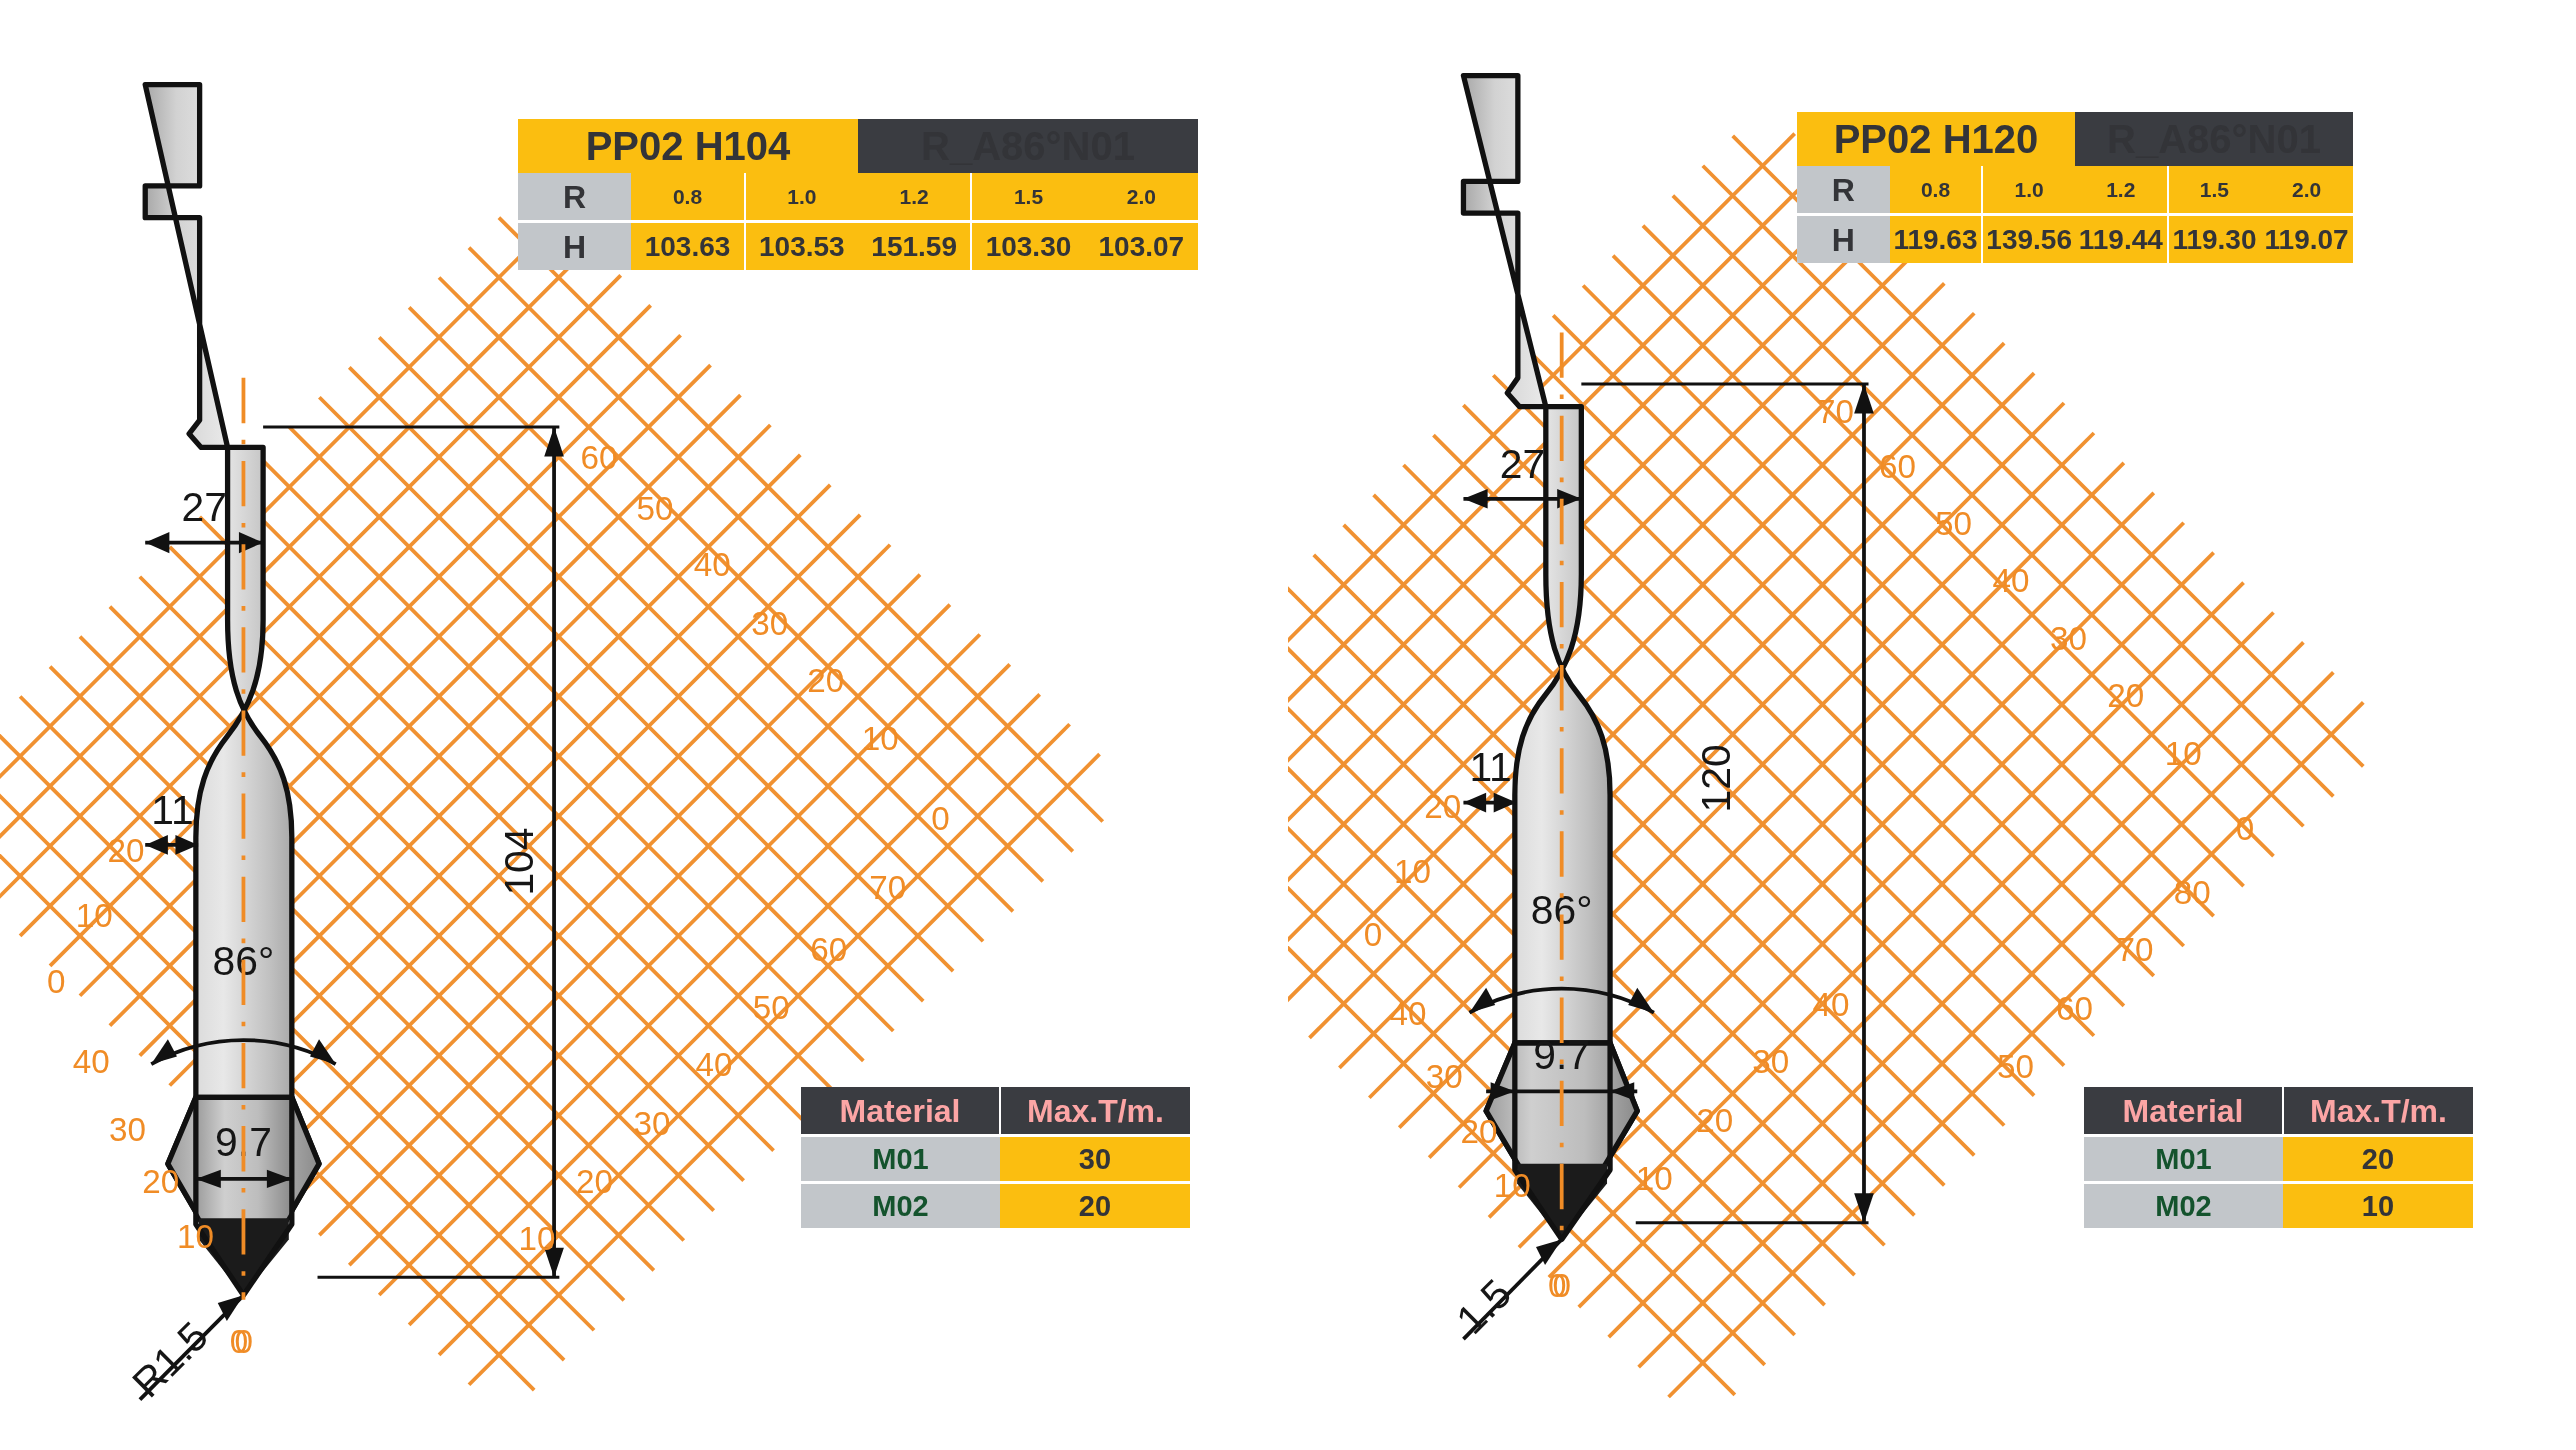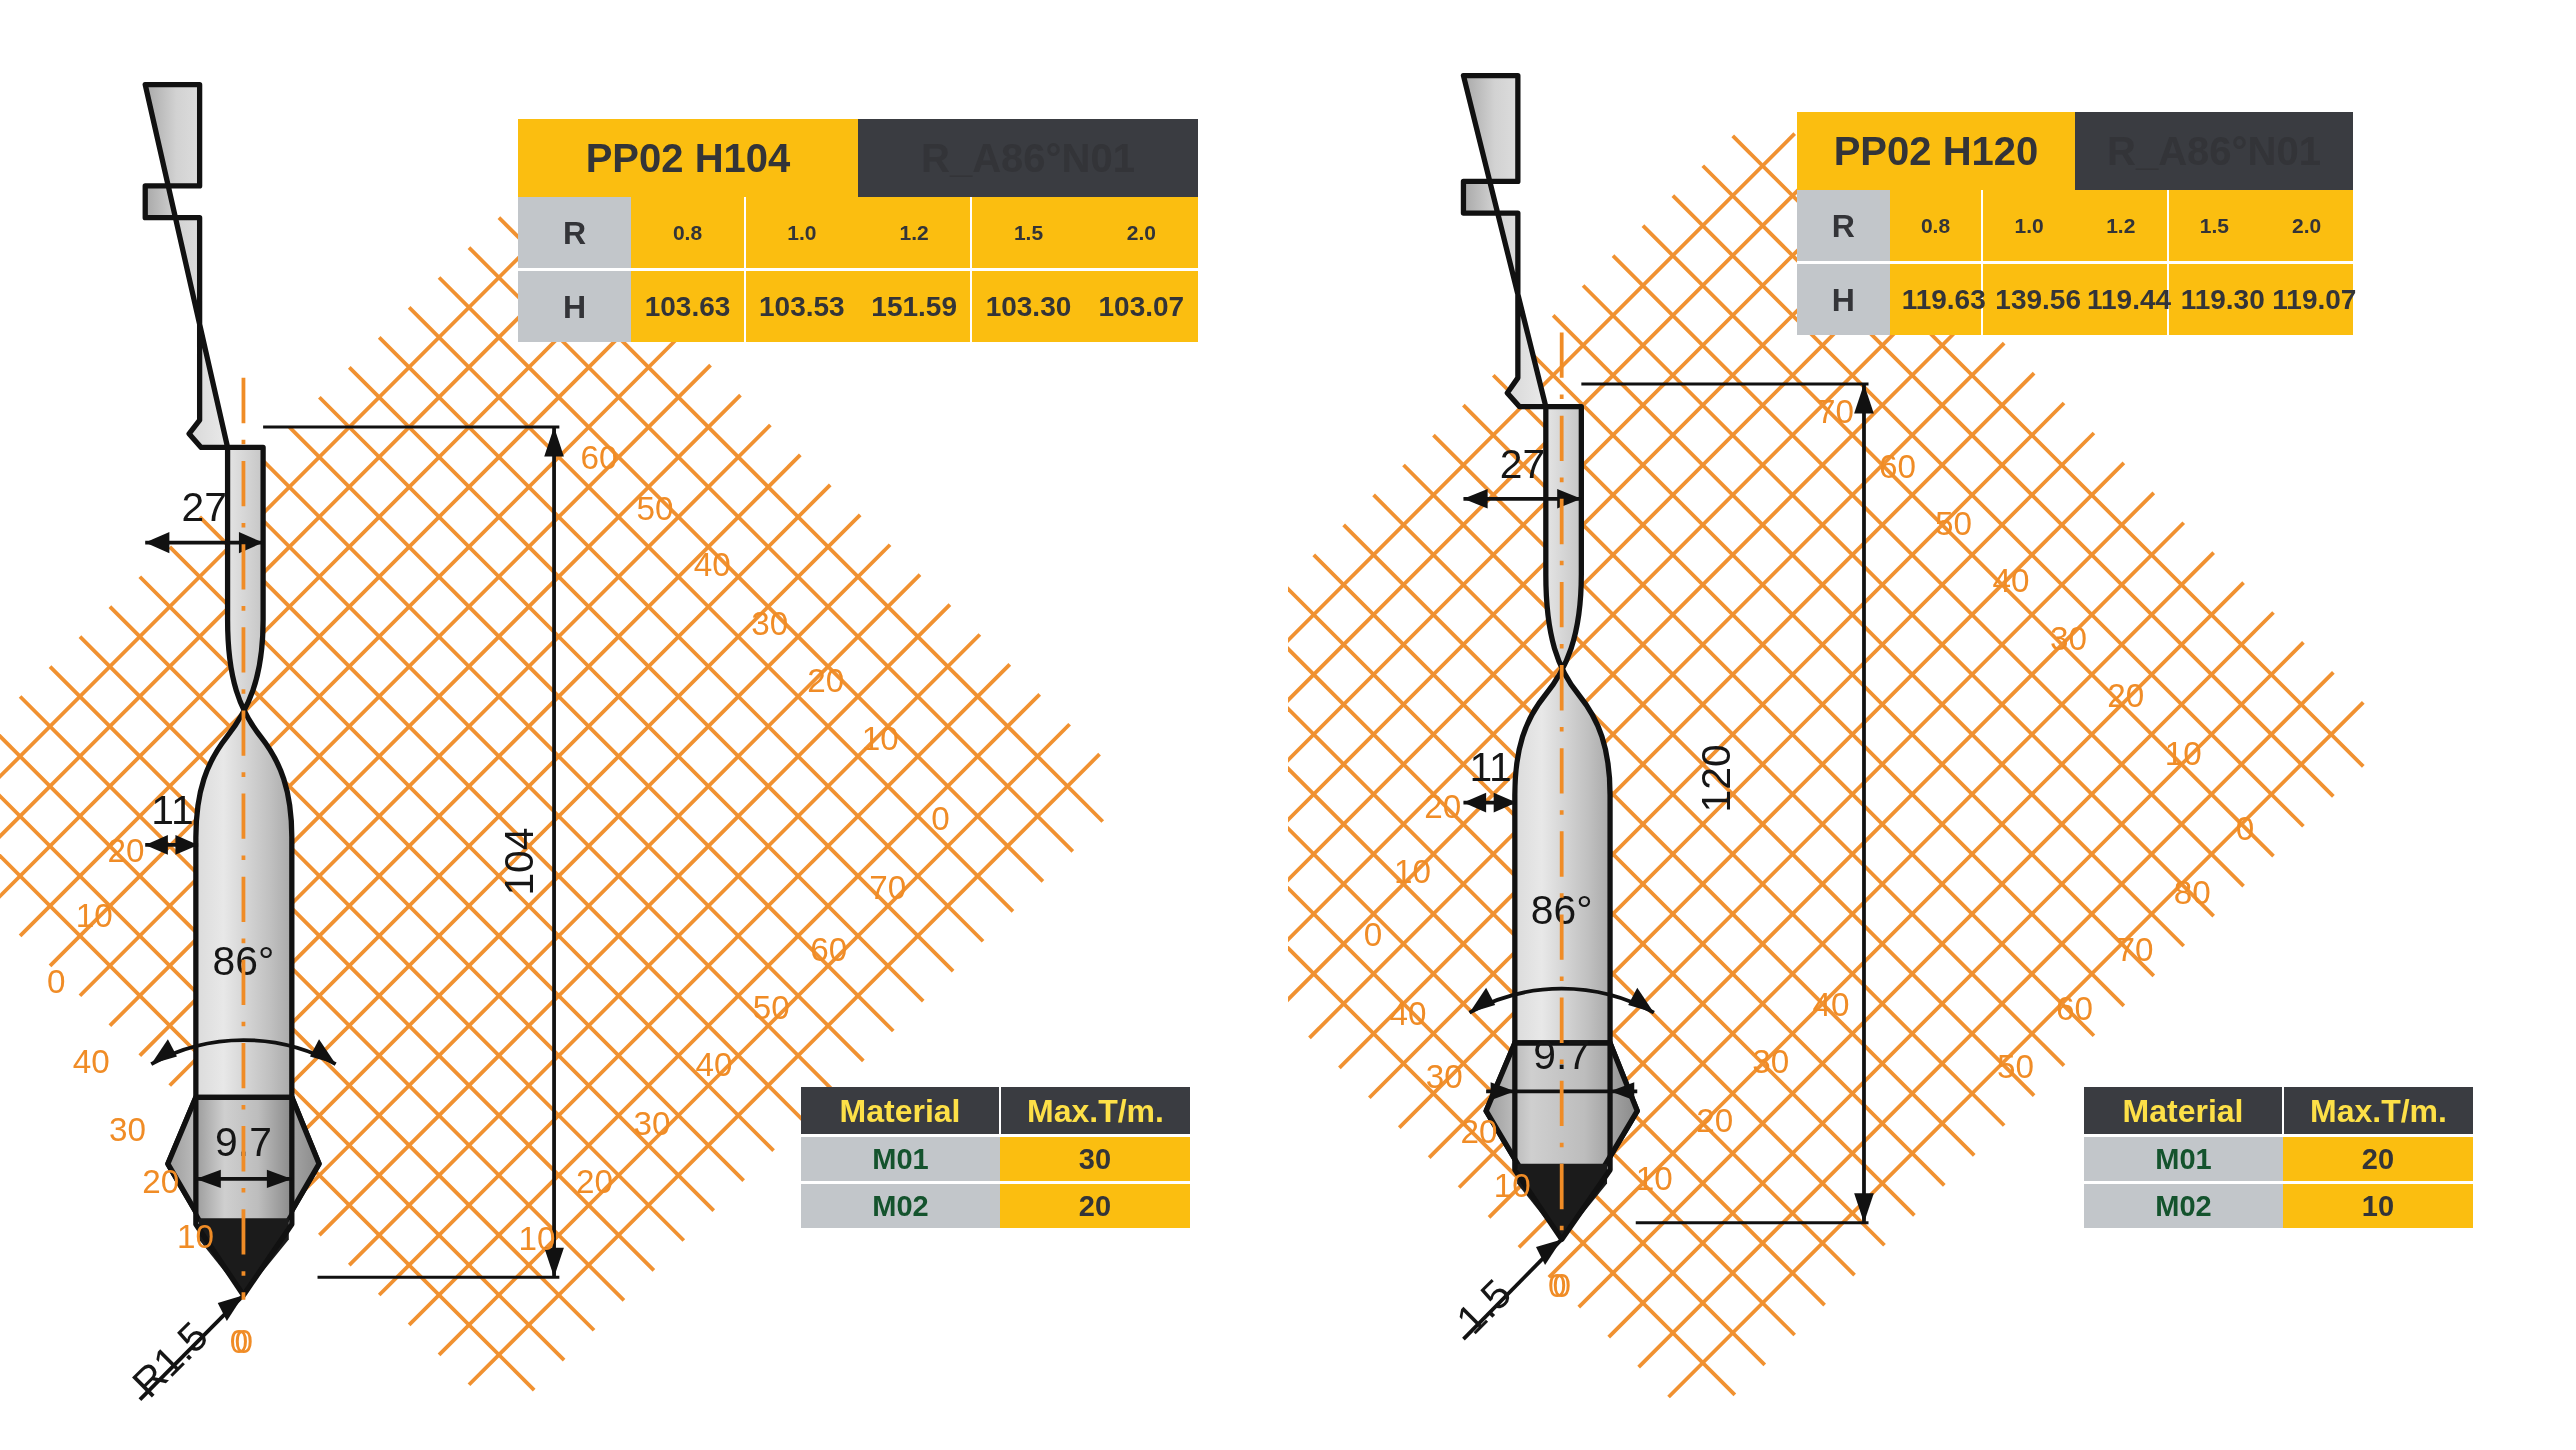--- a/index.html
+++ b/index.html
@@ -9,42 +9,42 @@
     width:2576px;height:1451px;position:relative;overflow:hidden;
   }
   .stage{position:absolute;left:0;top:0;width:2576px;height:1451px;background:#fff;}
   .panel{position:absolute;top:0;height:1451px;width:1288px;}
   #panel-left{left:0;}
   #panel-right{left:1288px;}
 
   
   .spec-table{position:absolute;border-collapse:collapse;table-layout:fixed;}
   .spec-table td{
-    padding:12px;margin:0;text-align:center;vertical-align:middle;
+    padding:0;margin:0;text-align:center;vertical-align:middle;
     font-weight:700;color:#333438;line-height:1;
   }
   .sp-title{
     background:#FBBE10;font-size:40px;letter-spacing:0px;
     height:54px;color:#333438;
   }
   .sp-code{
     background:#3A3C41;color:#ffffff;font-size:40px;height:54px;
   }
   .sp-rowhdr{
     background:#C2C6CA;font-size:32px;height:47px;color:#3b3d41;font-weight:600;
   }
   .sp-val{background:#FBBE10;font-size:21px;height:47px;color:#333438;}
   .sp-val.hval{font-size:28px;margin-top:44px;}
   .sp-sep-l{border-left:2.3px solid #ffffff;}
   .sp-rowgap{border-top:3px solid #ffffff;}
 
   
   .mat-table{position:absolute;border-collapse:collapse;table-layout:fixed;}
   .mat-table td{padding:0;text-align:center;vertical-align:middle;line-height:1;}
-  .mt-hdr{background:#3A3C41;color:#fde047;font-size:32px;font-weight:700;height:47px;margin-top:28px;}
+  .mt-hdr{background:#3A3C41;color:#fca5a5;font-size:32px;font-weight:700;height:47px;margin-top:28px;}
   .mt-hdr.sepl{border-left:2.3px solid #ffffff;}
   .mt-mat{background:#C2C6CA;color:#14532d;font-size:29px;font-weight:600;height:44px;}
   .mt-num{background:#FBBE10;color:#333438;font-size:29px;font-weight:700;height:44px;}
   .mt-gap{border-top:3px solid #ffffff;}
 
   
   .draw{position:absolute;left:0;top:0;width:1288px;height:1451px;}
   .dim-text{font-family:"Liberation Sans",sans-serif;fill:#161616;font-size:54px;}
   .grid-text{font-family:"Liberation Sans",sans-serif;fill:#F08C26;font-size:44px;font-weight:500;}
 </style>

